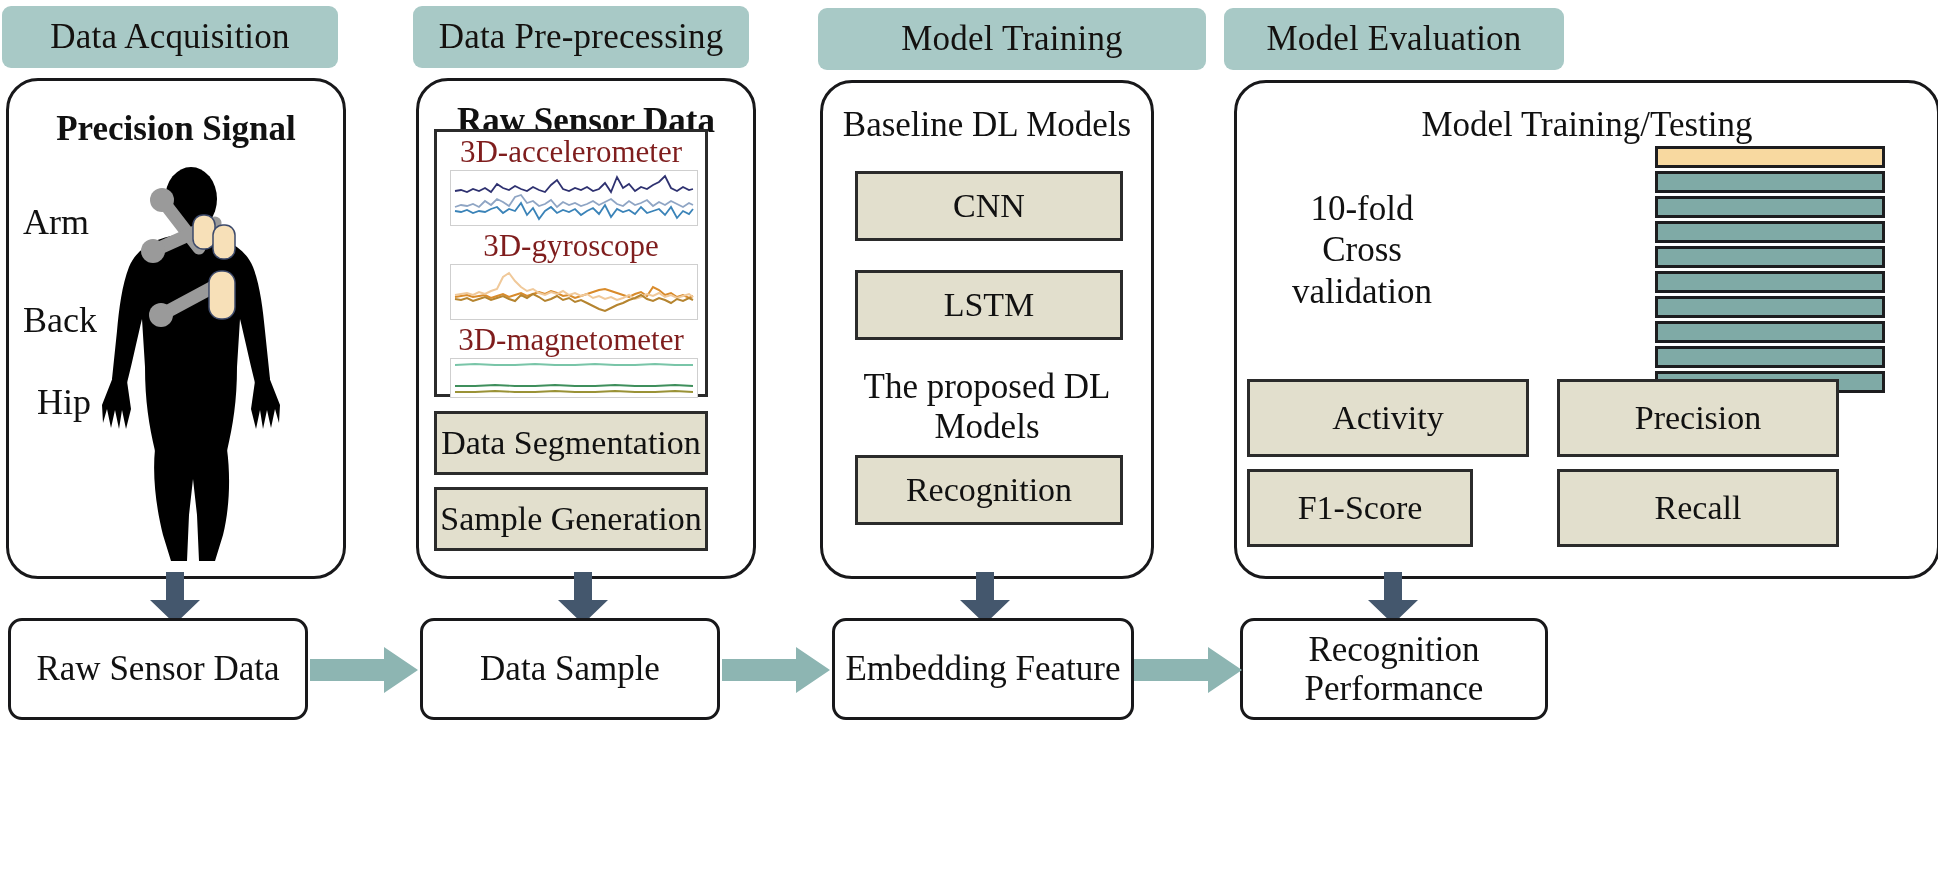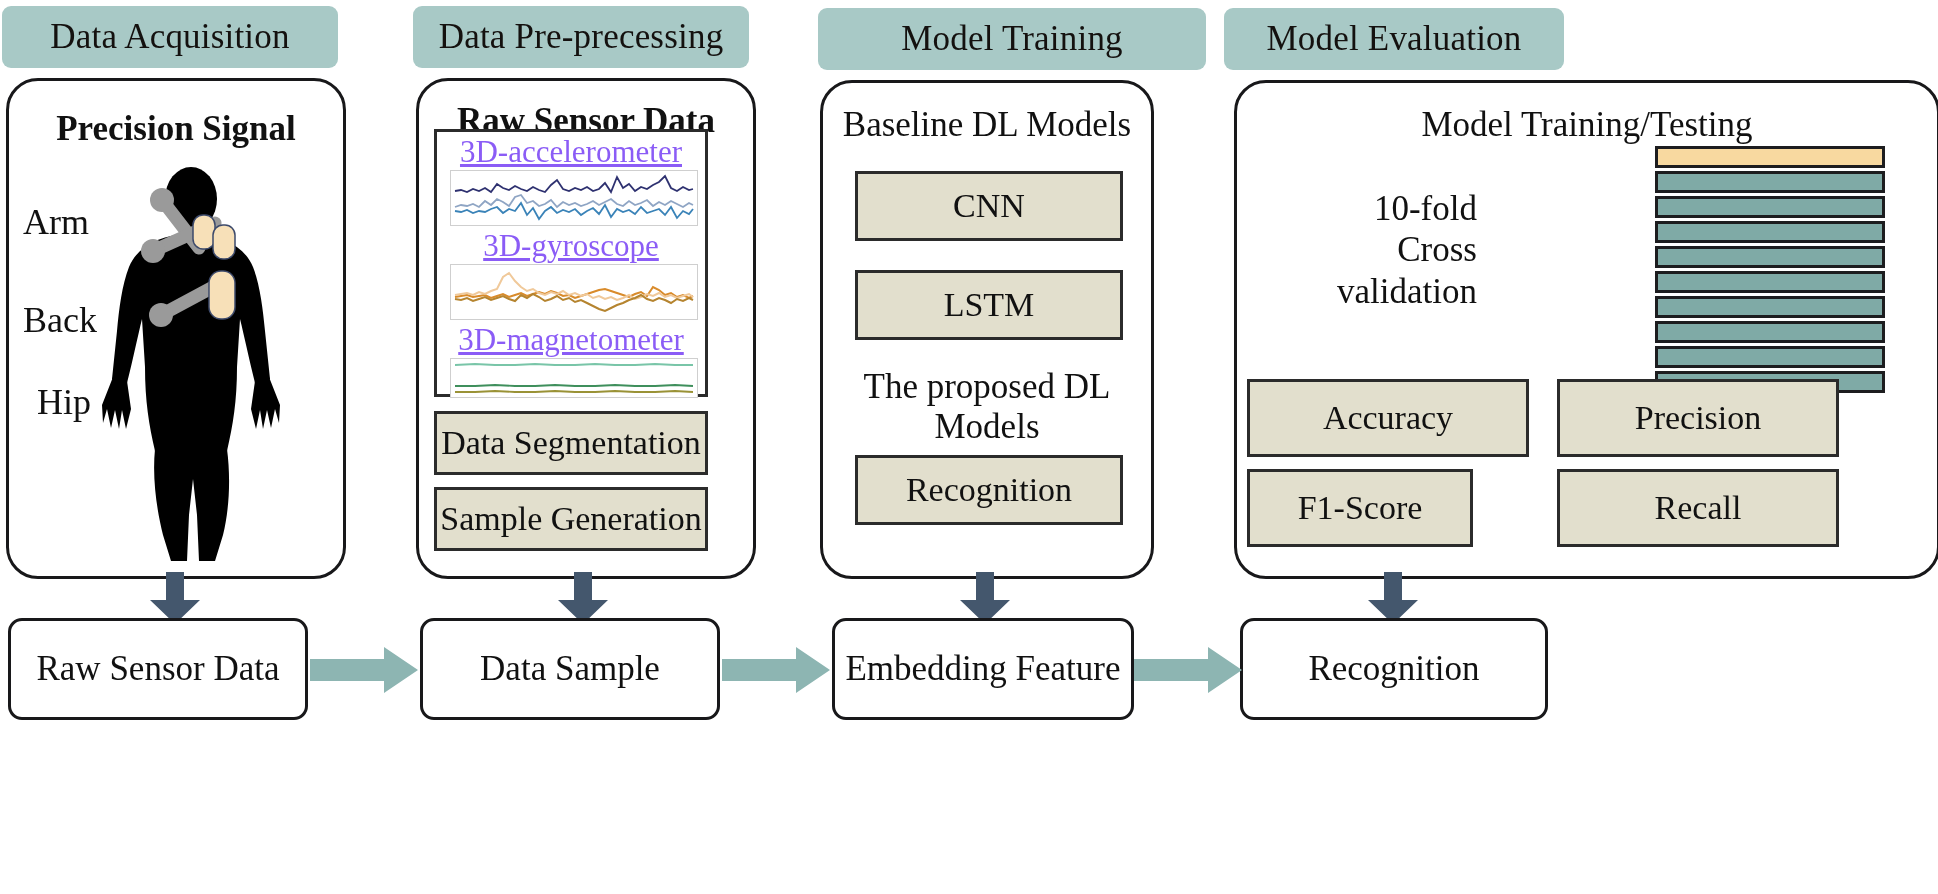--- a/index.html
+++ b/index.html
@@ -42,32 +42,32 @@
   .harrow{position:absolute;}
 
   
   .bodylabel{position:absolute;font-size:36px;color:#111;}
 
   
   .sensor-card{
     position:absolute;background:#fff;border:3px solid #2b2b2b;box-sizing:border-box;
   }
   .sensor-name{
-    position:absolute;left:0;right:0;text-align:center;font-size:31px;color:#8b5cf6;text-decoration:underline;
+    position:absolute;left:0;right:0;text-align:center;font-size:31px;color:#7f1d1d;
   }
   .plot{
     position:absolute;background:#fff;border:1px solid #cfcfcf;box-sizing:border-box;
   }
 
   
   .fold{
     position:absolute;border:3px solid #1d1d1f;box-sizing:border-box;
   }
   .cv-text{
-    position:absolute;text-align:right;font-size:35px;line-height:1.18;color:#111;
+    position:absolute;text-align:center;font-size:35px;line-height:1.18;color:#111;
   }
   svg{display:block;}
 </style>
 </head>
 <body>
 
 <div id="stage">
 
   <div class="hdr" style="left:2px;top:6px;width:336px;">Data Acquisition</div>
   <div class="hdr" style="left:413px;top:6px;width:336px;">Data Pre-precessing</div>
@@ -195,21 +195,21 @@
     <div class="fold" style="left:418px;top:88px;width:230px;height:22px;background:#7faaa6;"></div>
     <div class="fold" style="left:418px;top:113px;width:230px;height:22px;background:#7faaa6;"></div>
     <div class="fold" style="left:418px;top:138px;width:230px;height:22px;background:#7faaa6;"></div>
     <div class="fold" style="left:418px;top:163px;width:230px;height:22px;background:#7faaa6;"></div>
     <div class="fold" style="left:418px;top:188px;width:230px;height:22px;background:#7faaa6;"></div>
     <div class="fold" style="left:418px;top:213px;width:230px;height:22px;background:#7faaa6;"></div>
     <div class="fold" style="left:418px;top:238px;width:230px;height:22px;background:#7faaa6;"></div>
     <div class="fold" style="left:418px;top:263px;width:230px;height:22px;background:#7faaa6;"></div>
     <div class="fold" style="left:418px;top:288px;width:230px;height:22px;background:#7faaa6;"></div>
 
-    <div class="beige" style="left:10px;top:296px;width:282px;height:78px;">Accuracy</div>
+    <div class="beige" style="left:10px;top:296px;width:282px;height:78px;">Activity</div>
     <div class="beige" style="left:320px;top:296px;width:282px;height:78px;">Precision</div>
     <div class="beige" style="left:10px;top:386px;width:226px;height:78px;">F1-Score</div>
     <div class="beige" style="left:320px;top:386px;width:282px;height:78px;">Recall</div>
   </div>
 
   <svg class="darrow" style="left:148px;top:572px;" width="54" height="54" viewBox="0 0 54 54">
     <path d="M18 0 H36 V28 H52 L27 52 L2 28 H18 Z" fill="#44576d"></path>
   </svg>
   <svg class="darrow" style="left:556px;top:572px;" width="54" height="54" viewBox="0 0 54 54">
     <path d="M18 0 H36 V28 H52 L27 52 L2 28 H18 Z" fill="#44576d"></path>
@@ -222,20 +222,21 @@
   </svg>
 
   <div class="outbox" style="left:8px;top:618px;width:300px;height:102px;">Raw Sensor Data</div>
 
   <div class="outbox" style="left:420px;top:618px;width:300px;height:102px;">Data Sample</div>
 
   <div class="outbox" style="left:832px;top:618px;width:302px;height:102px;">Embedding Feature</div>
 
   <div class="outbox" style="left:1240px;top:618px;width:308px;height:102px;flex-direction:column;">
     <div>Recognition</div>
+    <div>Performance</div>
   </div>
 
   <svg class="harrow" style="left:310px;top:645px;" width="110" height="50" viewBox="0 0 110 50">
     <path d="M0 14 H74 V2 L108 25 L74 48 V36 H0 Z" fill="#8db5b2"></path>
   </svg>
   <svg class="harrow" style="left:722px;top:645px;" width="110" height="50" viewBox="0 0 110 50">
     <path d="M0 14 H74 V2 L108 25 L74 48 V36 H0 Z" fill="#8db5b2"></path>
   </svg>
   <svg class="harrow" style="left:1134px;top:645px;" width="110" height="50" viewBox="0 0 110 50">
     <path d="M0 14 H74 V2 L108 25 L74 48 V36 H0 Z" fill="#8db5b2"></path>

